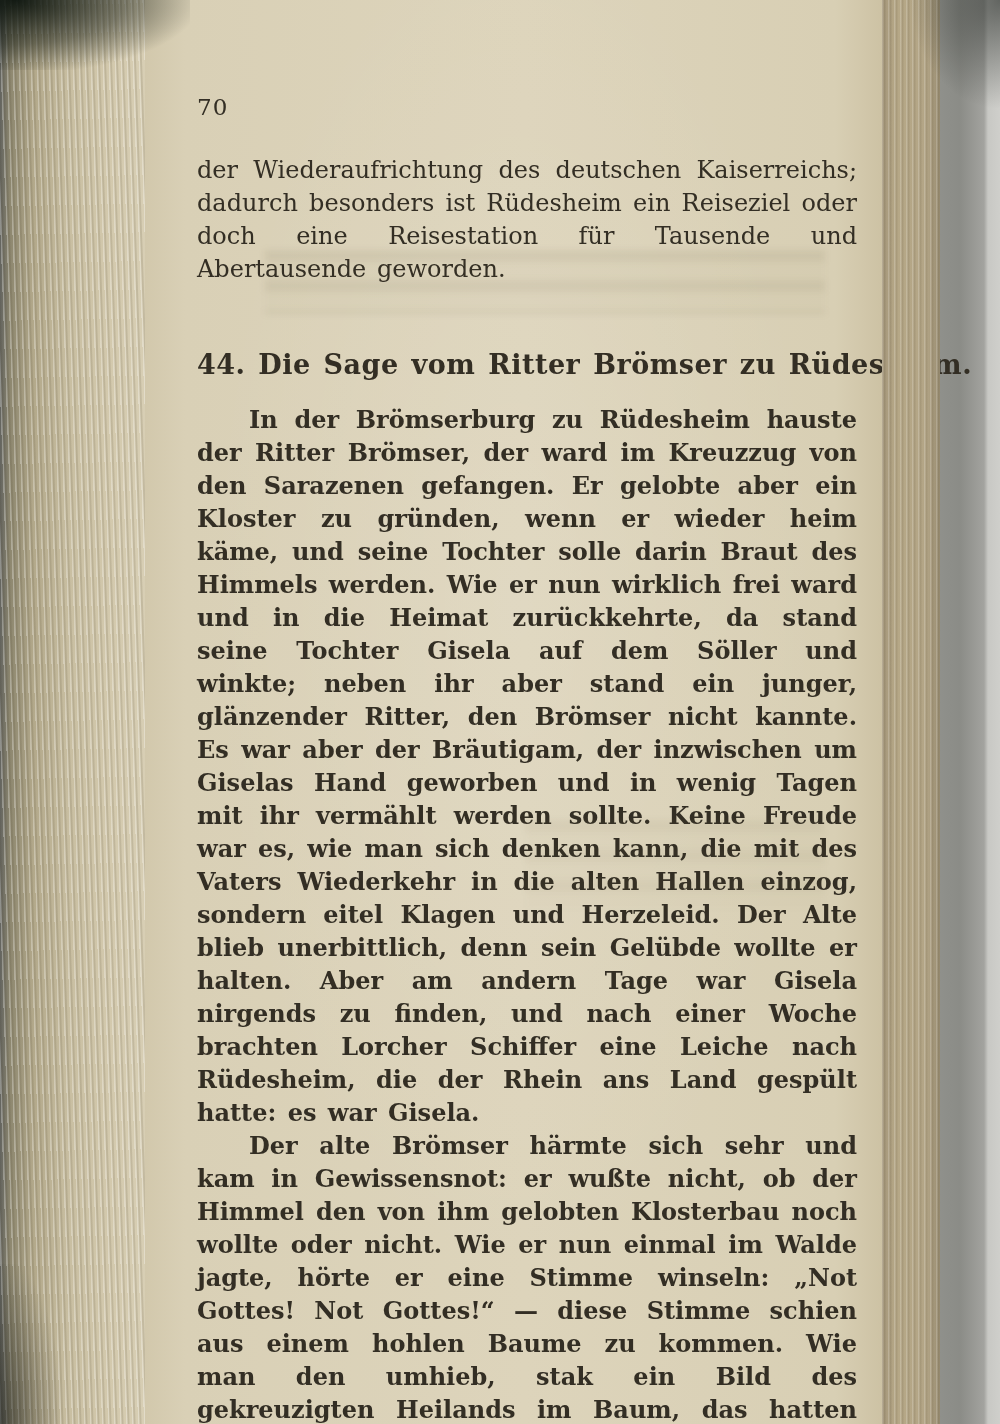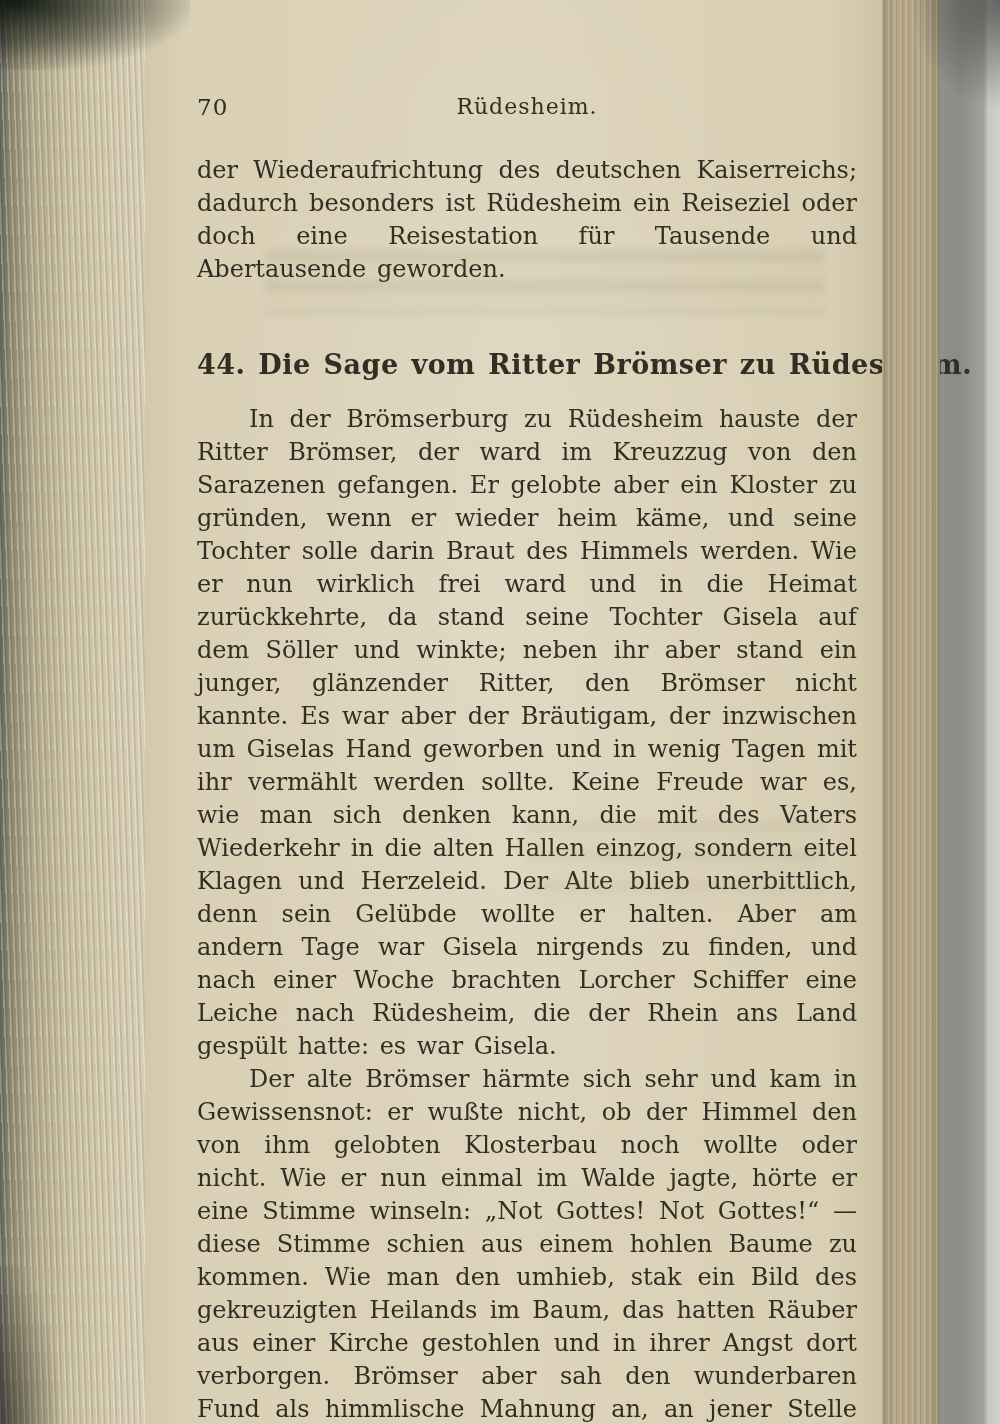--- a/index.html
+++ b/index.html
@@ -109,21 +109,21 @@
     margin: 0 25px 0 52px;
     text-align: justify;
     font-size: 24px;
     line-height: 33px;
     word-spacing: 3px;
     hyphens: none;
   }
 
   .para { margin: 0; }
   .para.continuation { margin-top: 26px; }
-  .para.indent { text-indent: 52px; }
+  .para.indent { text-indent: 52px; font-weight: bold; }
 
   .heading {
     margin: 62px 0 22px 0;
     font-size: 27px;
     font-weight: bold;
     letter-spacing: 0.5px;
     text-align: justify;
     text-align-last: justify;
     white-space: nowrap;
   }
@@ -144,21 +144,20 @@
 <body>
 
 <div class="scene">
 
   <div class="edges-left"></div>
 
   <div class="page">
 
     <div class="page-head">
       <span class="folio">70</span>
-      <span class="running-head">Rüdesheim.</span>
     </div>
 
     <div class="text-col">
       <p class="para continuation">der Wiederaufrichtung des deutschen Kaiserreichs; dadurch besonders ist Rüdesheim ein Reiseziel oder doch eine Reisestation für Tausende und Abertausende geworden.</p>
       <h2 class="heading">44. Die Sage vom Ritter Brömser zu Rüdesheim.</h2>
       <p class="para indent">In der Brömserburg zu Rüdesheim hauste der Ritter Brömser, der ward im Kreuzzug von den Sarazenen gefangen. Er gelobte aber ein Kloster zu gründen, wenn er wieder heim käme, und seine Tochter solle darin Braut des Himmels werden. Wie er nun wirklich frei ward und in die Heimat zurückkehrte, da stand seine Tochter Gisela auf dem Söller und winkte; neben ihr aber stand ein junger, glänzender Ritter, den Brömser nicht kannte. Es war aber der Bräutigam, der inzwischen um Giselas Hand geworben und in wenig Tagen mit ihr vermählt werden sollte. Keine Freude war es, wie man sich denken kann, die mit des Vaters Wiederkehr in die alten Hallen einzog, sondern eitel Klagen und Herzeleid. Der Alte blieb unerbittlich, denn sein Gelübde wollte er halten. Aber am andern Tage war Gisela nirgends zu finden, und nach einer Woche brachten Lorcher Schiffer eine Leiche nach Rüdesheim, die der Rhein ans Land gespült hatte: es war Gisela.</p>
       <p class="para indent">Der alte Brömser härmte sich sehr und kam in Gewissensnot: er wußte nicht, ob der Himmel den von ihm gelobten Klosterbau noch wollte oder nicht. Wie er nun einmal im Walde jagte, hörte er eine Stimme winseln: „Not Gottes! Not Gottes!“ — diese Stimme schien aus einem hohlen Baume zu kommen. Wie man den umhieb, stak ein Bild des gekreuzigten Heilands im Baum, das hatten Räuber aus einer Kirche gestohlen und in ihrer Angst dort verborgen. Brömser aber sah den wunderbaren Fund als himmlische Mahnung an, an jener Stelle das Kloster zu bauen, das er gelobt hatte. Am Gebirgsabhange</p>
     </div>
 
     <div class="show-through st1"></div>

